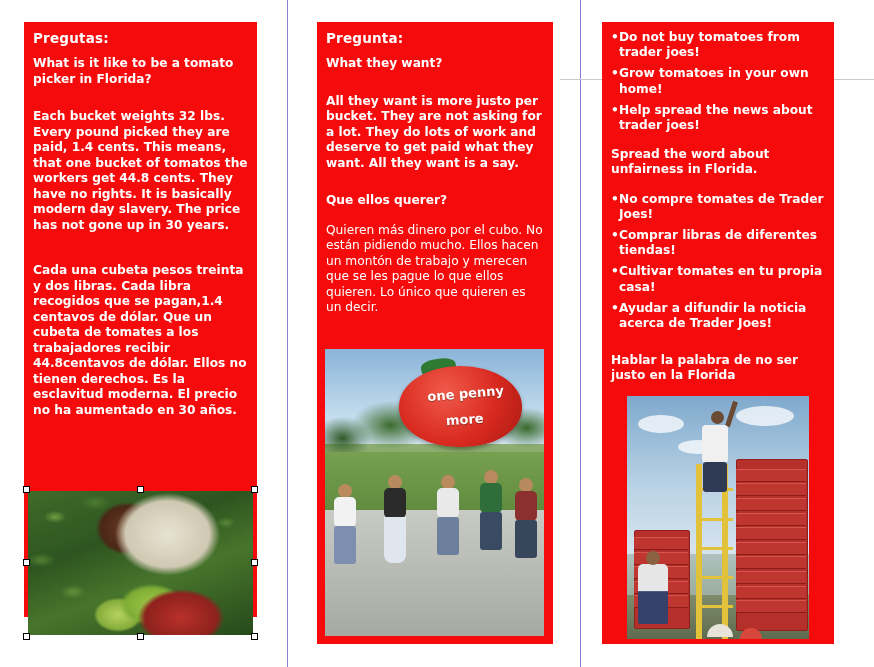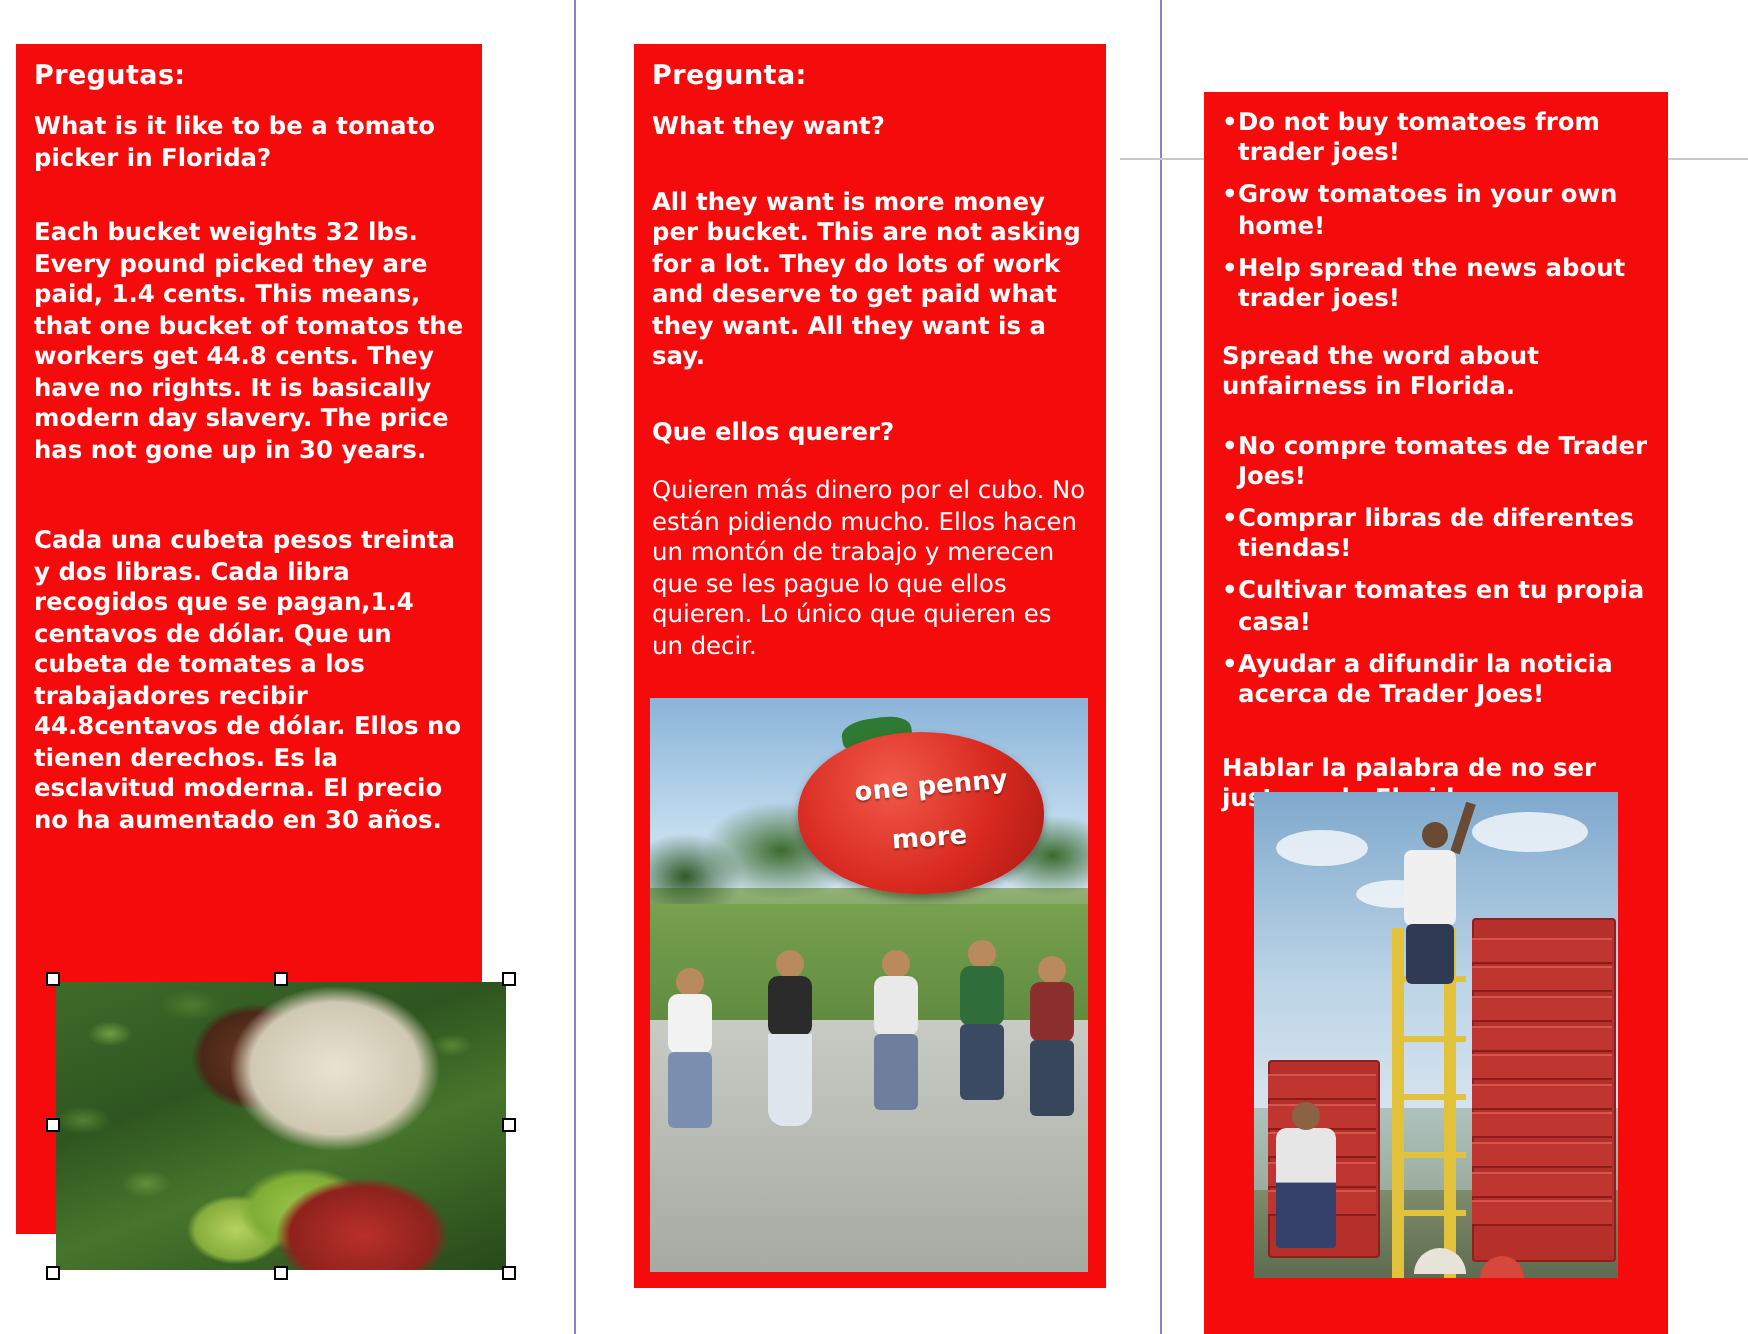--- a/index.html
+++ b/index.html
@@ -43,23 +43,23 @@
     background: #c9c9c9;
   }
 
   
   .panel {
     position: absolute;
     background: #f50b0b;
     box-sizing: border-box;
     overflow: hidden;
   }
-  .panel-1 { left: 8px;  top: 22px;  width: 233px; height: 595px; }
+  .panel-1 { left: 24px;  top: 22px;  width: 233px; height: 595px; }
   .panel-2 { left: 317px; top: 22px;  width: 236px; height: 622px; }
-  .panel-3 { left: 602px; top: 22px;  width: 232px; height: 622px; margin-top: 24px; }
+  .panel-3 { left: 602px; top: 22px;  width: 232px; height: 622px; }
 
   .pad {
     padding: 8px 9px 0 9px;
   }
 
   
   .heading {
     color: #ffffff;
     font-weight: bold;
     font-size: 13.5px;
@@ -291,21 +291,21 @@
     <span class="handle h-bl"></span>
     <span class="handle h-bc"></span>
     <span class="handle h-br"></span>
   </div>
 
   <div class="panel panel-2">
     <div class="pad">
       <p class="heading">Pregunta:</p>
       <p class="body-bold">What  they want?</p>
       <div class="spacer-sm"></div>
-      <p class="body-bold">All they want is more money per bucket. This are not asking for a lot. They do lots of work and deserve to get paid what they want. All they want is a say.</p>
+      <p class="body-bold">All they want is more justo per bucket. They are not asking for a lot. They do lots of work and deserve to get paid what they want. All they want is a say.</p>
       <div class="spacer-sm"></div>
       <p class="body-bold">Que ellos querer?</p>
       <p class="body-plain">Quieren más dinero por el cubo. No están pidiendo mucho. Ellos hacen un montón de trabajo y merecen que se les pague lo que ellos quieren. Lo único que quieren es un decir.</p>
     </div>
   </div>
 
   <div class="photo photo-2">
     <div class="p2-sky"></div>
     <div class="p2-trees"></div>
     <div class="p2-grass"></div>

